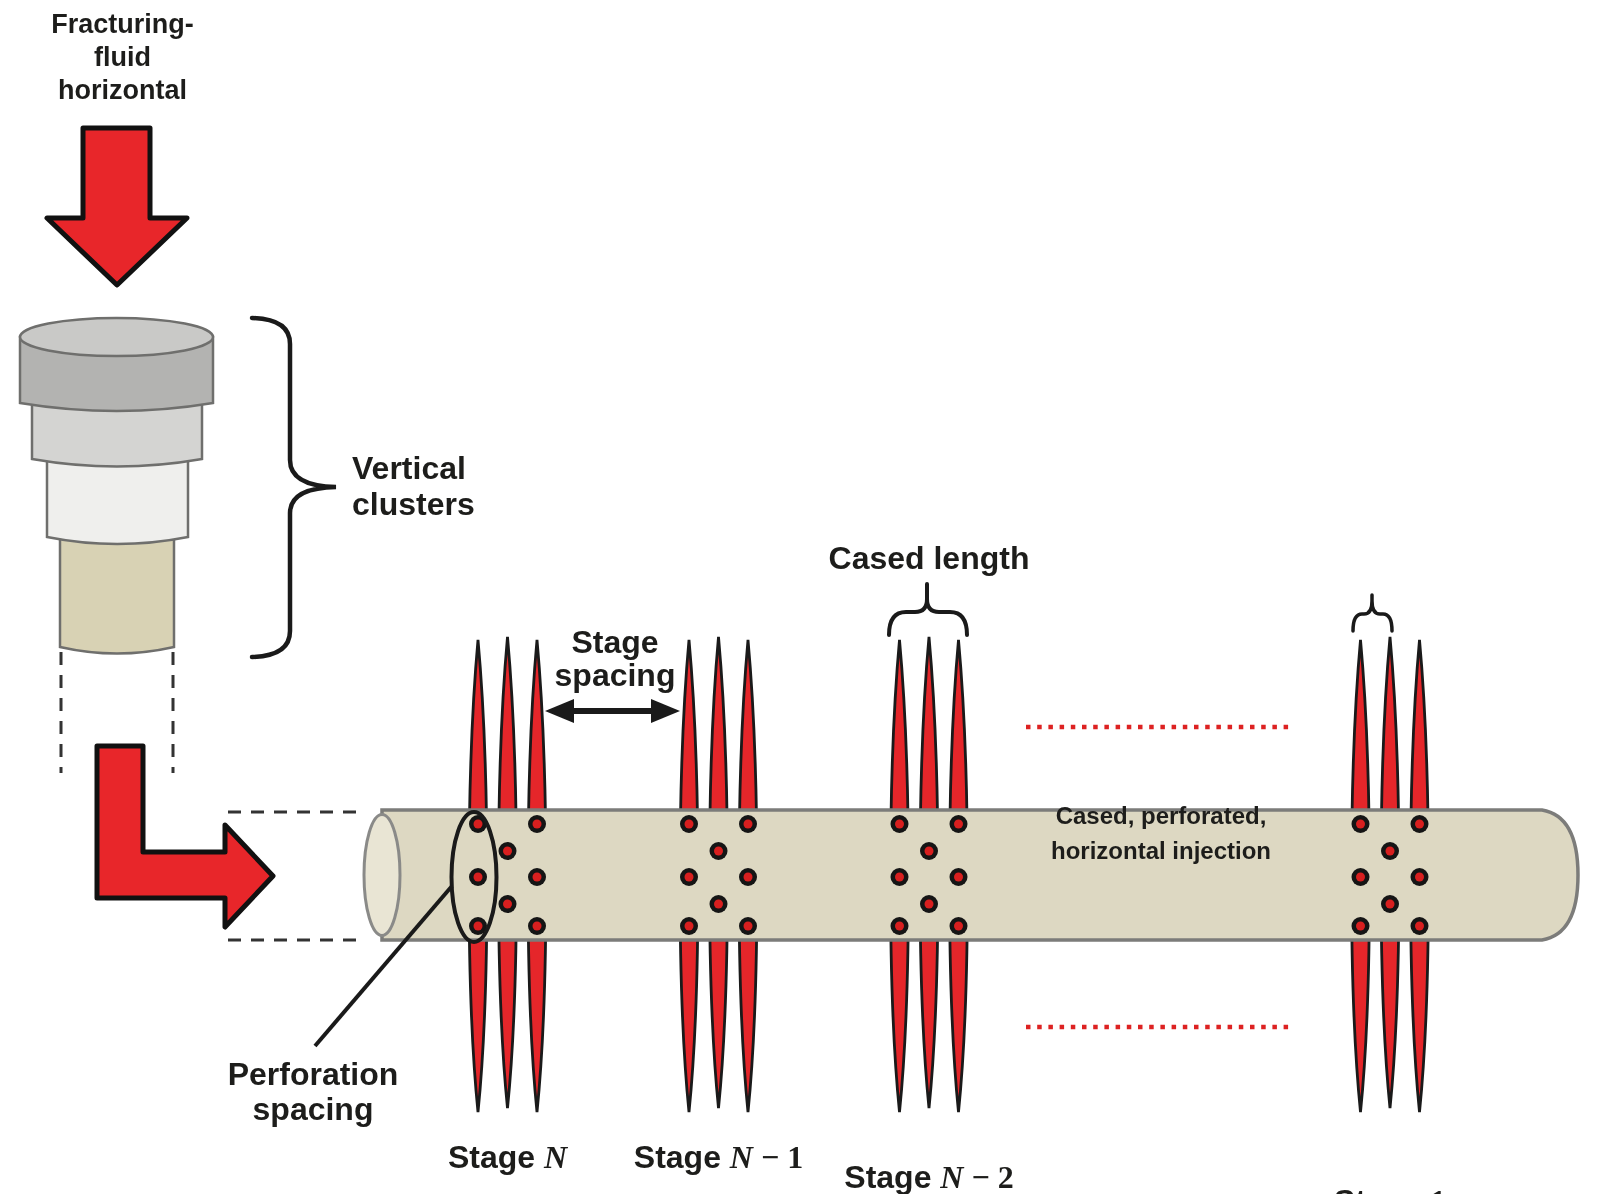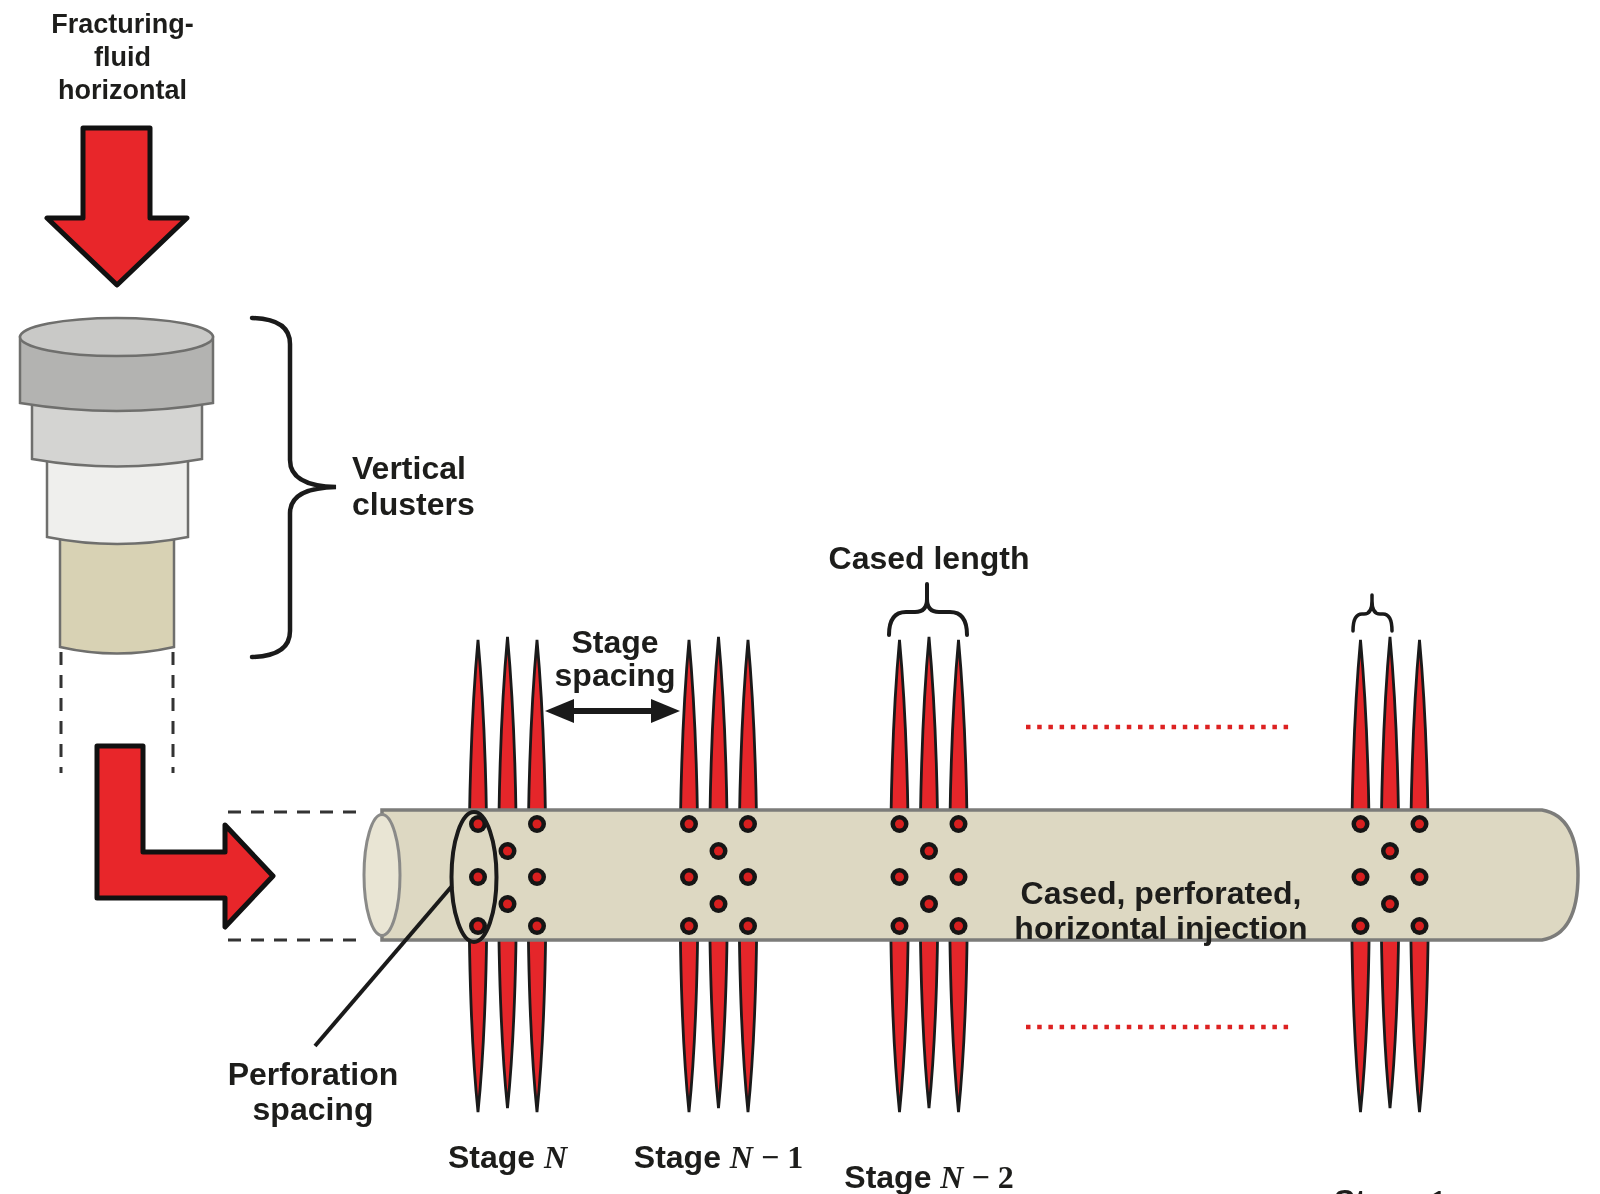--- a/index.html
+++ b/index.html
@@ -179,21 +179,21 @@
 </div>
 
 <div class="lbl" style="left:515px;top:626px;width:200px;line-height:33px;">
   <div>Stage</div>
   <div>spacing</div>
 </div>
 
 <div class="lbl" style="left:809px;top:541px;width:240px;">Cased length</div>
 
 
-<div class="lbl" style="left:1011px;top:876px;width:300px;line-height:35px;font-size:32px;">
+<div class="lbl" style="left:1011px;top:798px;width:300px;line-height:35px;font-size:24px;">
   <div>Cased, perforated,</div>
   <div>horizontal injection</div>
 </div>
 
 <div class="lbl" style="left:213px;top:1057px;width:200px;line-height:35px;">
   <div>Perforation</div>
   <div>spacing</div>
 </div>
 
 <div id="stage-labels">

